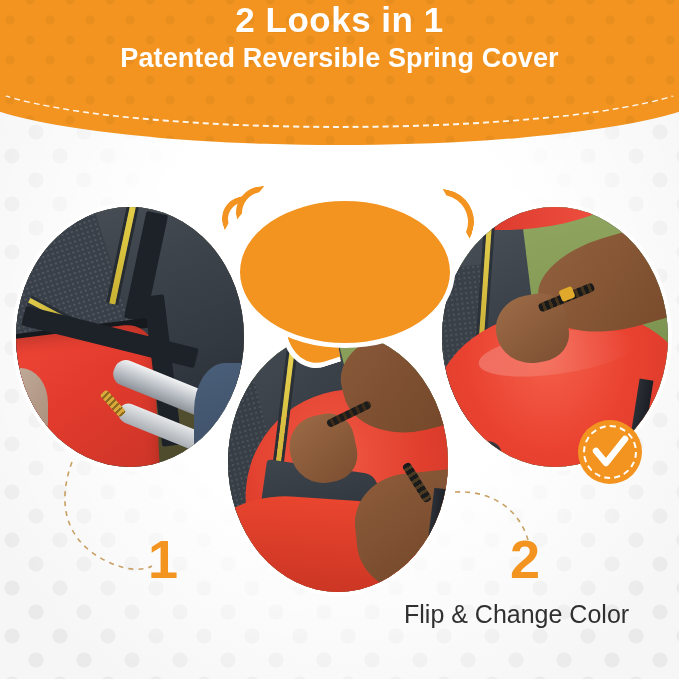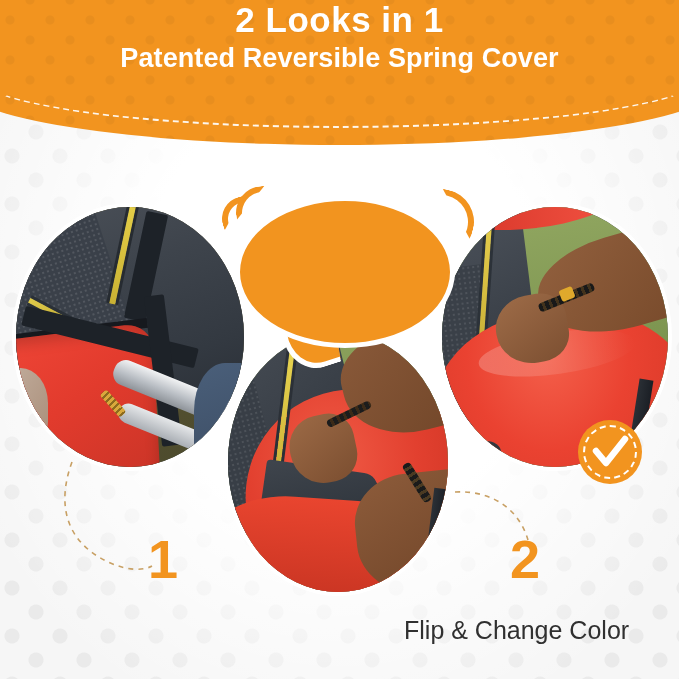--- a/index.html
+++ b/index.html
@@ -421,21 +421,21 @@
 
   .step-caption {
     position: absolute;
     color: #303030;
     font-size: 25px;
     font-weight: normal;
     z-index: 5;
     white-space: nowrap;
   }
   #step-cap-1 { left: 45px;  top: 600px; }
-  #step-cap-2 { left: 404px; top: 616px; }
+  #step-cap-2 { left: 404px; top: 600px; }
 </style>
 </head>
 <body>
 
 <div id="page">
 
   <div id="body-texture"></div>
   <div id="body-vignette"></div>
 
   <div id="header">

